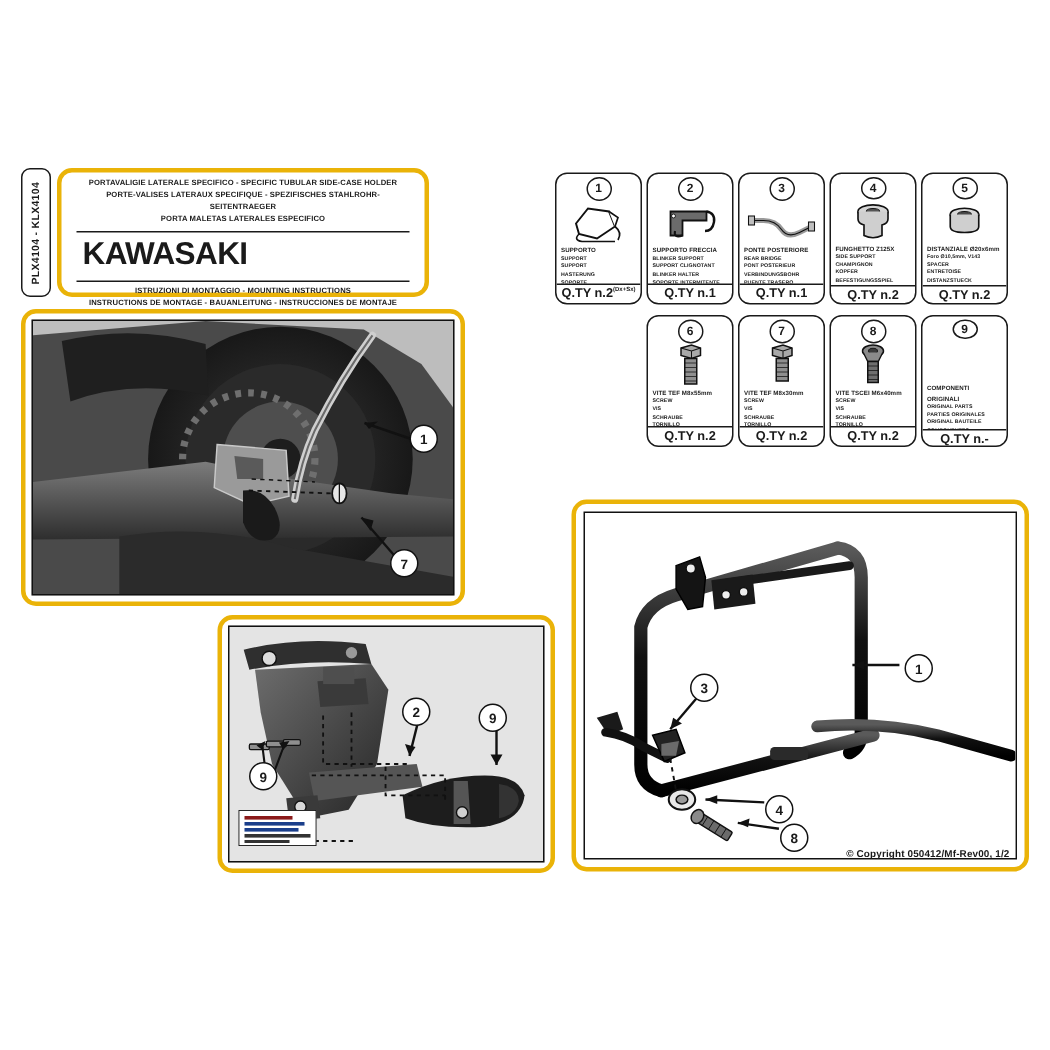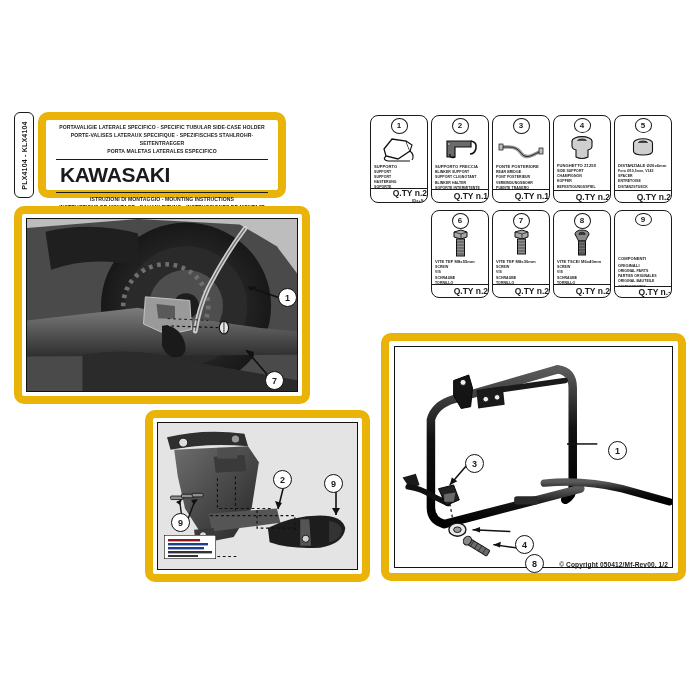--- a/index.html
+++ b/index.html
@@ -9,21 +9,21 @@
     font-family:"Liberation Sans", sans-serif;
     color:#1a1a1a;
     overflow:hidden;
     position:relative;
   }
   .sheet{position:absolute;left:0;top:0;width:700px;height:700px;}
 
   
   .panel{
     position:absolute;
-    border:8px solid #eab308;
+    border:3px solid #eab308;
     border-radius:10px;
     background:#fff;
     box-sizing:border-box;
   }
 
   
   .sidecode{
     position:absolute;left:14px;top:112px;width:20px;height:86px;
     border:1.5px solid #1a1a1a;border-radius:6px;
     box-sizing:border-box;
@@ -62,22 +62,22 @@
   }
   .part-fig{flex:0 0 30px;display:flex;align-items:center;justify-content:center;}
   .part-names{
     flex:1 1 auto;padding:0 3px;
     font-size:3.5px;font-weight:bold;line-height:1.5;
     letter-spacing:.05px;overflow:hidden;
   }
   .part-names .nm0{font-size:4.1px;}
   .part-qty{
     border-top:1.4px solid #1a1a1a;
-    height:13px;display:flex;align-items:flex-end;justify-content:center;
-    font-size:8.5px;font-weight:bold;flex-direction:column;
+    height:13px;display:flex;align-items:flex-start;justify-content:center;
+    font-size:8.5px;font-weight:bold;
   }
   .part-qty .sfx{font-size:4px;font-weight:bold;}
 
   
   .ph-photo{position:absolute;inset:4px;border:1px solid #111;overflow:hidden;background:#cfcfcf;}
 
   .callout{
     position:absolute;
     width:17px;height:17px;border-radius:50%;
     border:1.6px solid #111;background:#fff;

